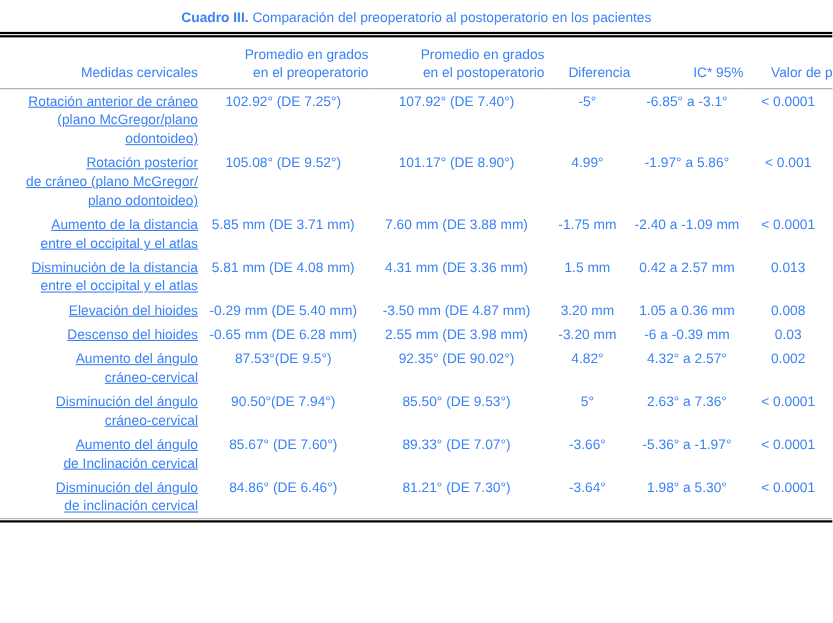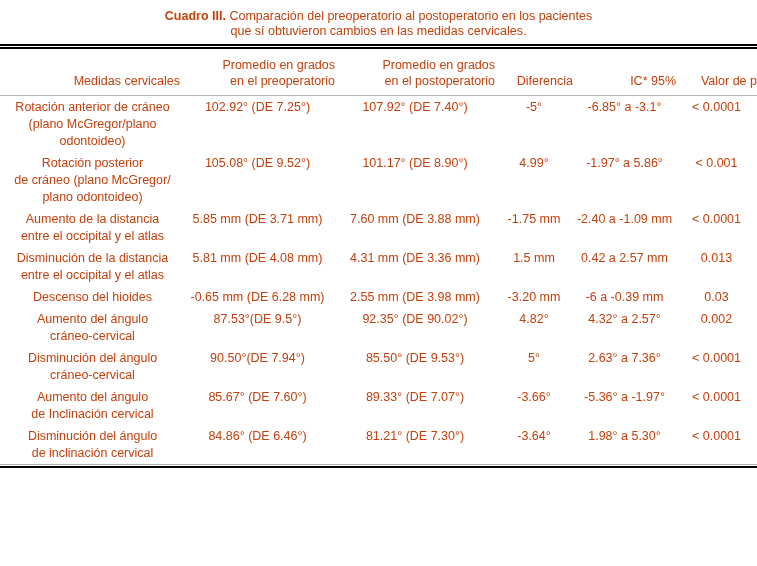--- a/index.html
+++ b/index.html
@@ -7,21 +7,21 @@
     padding: 0;
     background: #ffffff;
   }
   .page {
     position: relative;
     width: 757px;
     height: 566px;
     background: #ffffff;
     overflow: hidden;
     font-family: "Liberation Sans", sans-serif;
-    color: #c2410c;
+    color: #3b82f6;
   }
   .title-block {
     text-align: center;
     font-size: 12.5px;
     line-height: 15px;
     padding-top: 9px;
   }
   .title-bold {
     font-weight: bold;
   }
@@ -51,37 +51,37 @@
     padding-left: 5px;
   }
   table.data-table td {
     vertical-align: top;
     text-align: center;
     padding: 3px 0 2px 0;
     white-space: pre-line;
     line-height: 17px;
   }
   table.data-table td.col-first {
-    text-align: center;
+    text-align: right;
     padding-left: 5px;
+    text-decoration: underline;
   }
   .rule-bottom {
     border-top: 1px solid #b0b0b0;
     height: 1px;
     border-bottom: 2px solid #000000;
   }
 </style>
 </head>
 <body>
 
 <div class="page">
 
   <div class="title-block">
     <div><span class="title-bold">Cuadro III.</span> <span>Comparación del preoperatorio al postoperatorio en los pacientes</span></div>
-    <div>que sí obtuvieron cambios en las medidas cervicales.</div>
   </div>
 
   <div class="rule-top"></div>
 
   <table class="data-table">
     <colgroup>
       <col style="width:180px">
       <col style="width:155px">
       <col style="width:160px">
       <col style="width:78px">
@@ -133,20 +133,28 @@
         <tr>
           <td class="col-first">Disminución de la distancia
 entre el occipital y el atlas</td>
           <td>5.81 mm (DE 4.08 mm)</td>
           <td>4.31 mm (DE 3.36 mm)</td>
           <td>1.5 mm</td>
           <td>0.42 a 2.57 mm</td>
           <td>0.013</td>
         </tr>
         <tr>
+          <td class="col-first">Elevación del hioides</td>
+          <td>-0.29 mm (DE 5.40 mm)</td>
+          <td>-3.50 mm (DE 4.87 mm)</td>
+          <td>3.20 mm</td>
+          <td>1.05 a 0.36 mm</td>
+          <td>0.008</td>
+        </tr>
+        <tr>
           <td class="col-first">Descenso del hioides</td>
           <td>-0.65 mm (DE 6.28 mm)</td>
           <td>2.55 mm (DE 3.98 mm)</td>
           <td>-3.20 mm</td>
           <td>-6 a -0.39 mm</td>
           <td>0.03</td>
         </tr>
         <tr>
           <td class="col-first">Aumento del ángulo
 cráneo-cervical</td>

